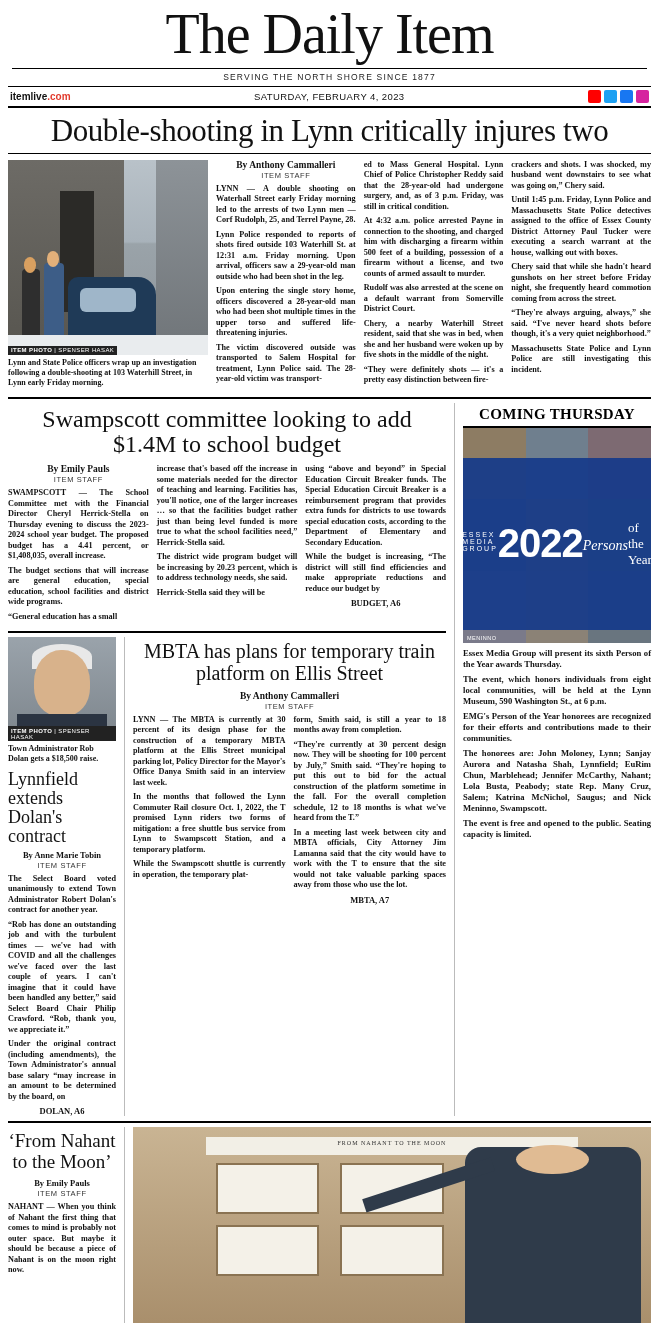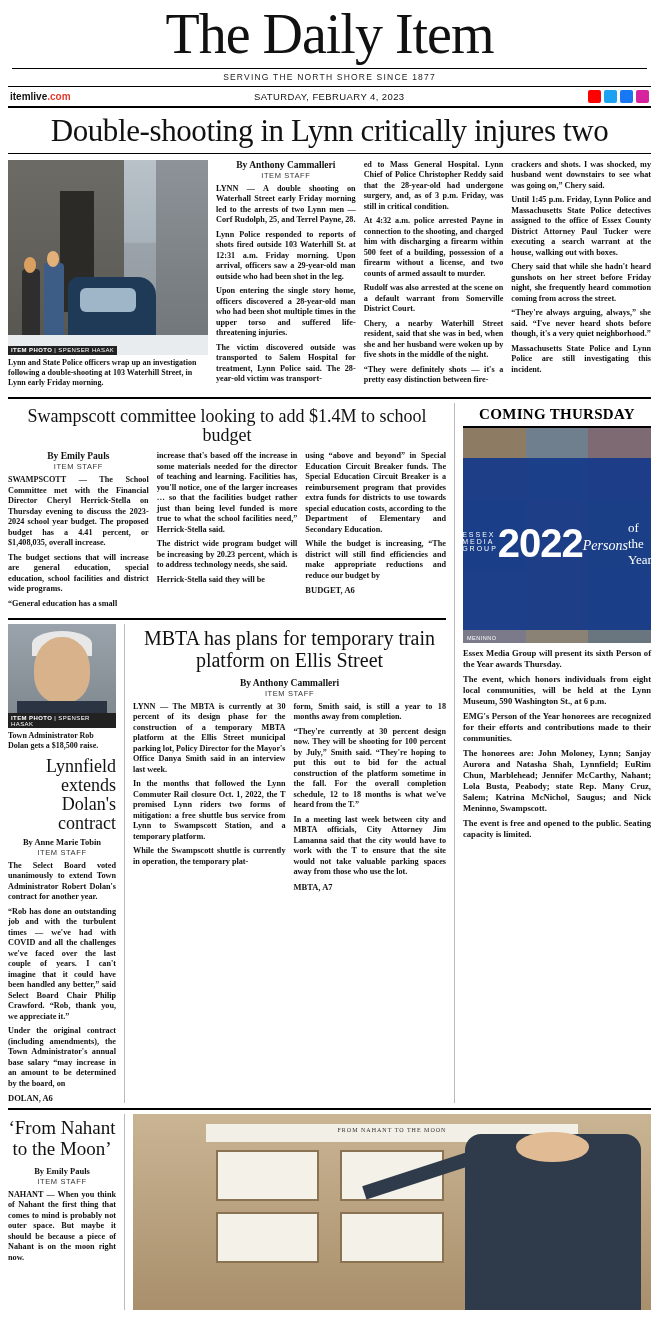--- a/index.html
+++ b/index.html
@@ -48,22 +48,22 @@
   }
   .hr-thin { border-top:1px solid #000; margin:0 0 6px 0; }
 
   
   .cols { display:flex; gap:8px; }
   .col { flex:1; }
   .vrule { border-left:1px solid #bbb; }
   p { margin:0 0 4px 0; text-align:justify; font-size:8.2px; line-height:1.28;font-weight:bold; }
   .byline { font-weight:bold; font-size:9.5px; text-align:center; margin-bottom:1px;}
   .byline-sub { font-size:7.5px; text-align:center; letter-spacing:.6px; color:#333; margin-bottom:4px; font-family:Liberation Sans, sans-serif;}
-  .jump { font-weight:bold; font-size:8.5px; text-align:left; }
-  .sec-head { font-size:18px; line-height:1.08; text-align:center; margin:4px 0 6px 0; }
+  .jump { font-weight:bold; font-size:8.5px; text-align:center; }
+  .sec-head { font-size:24px; line-height:1.08; text-align:center; margin:4px 0 6px 0; }
   .caption { font-size:8px; line-height:1.25; font-weight:bold; padding:3px 0; }
   .credit {
     font-family:"Liberation Sans",sans-serif; font-size:6px; letter-spacing:.4px;
     background:#222; color:#fff; display:inline-block; padding:1.5px 3px; margin-top:2px;
   }
   .credit .lbl { font-weight:bold; }
 
   
   .photo { position:relative; overflow:hidden; background:#888; }
   .photo .credit { position:absolute; left:0; bottom:0; }
@@ -113,21 +113,21 @@
   .ph-nahant .banner { position:absolute; left:14%; top:5%; width:72%; height:9%; background:#f2efe6; }
   .ph-nahant .frame { position:absolute; background:#f4f1e8; border:2px solid #8a7352; }
   .ph-nahant .f1 { left:16%; top:18%; width:20%; height:26%; }
   .ph-nahant .f2 { left:40%; top:18%; width:20%; height:26%; }
   .ph-nahant .f3 { left:16%; top:50%; width:20%; height:26%; }
   .ph-nahant .f4 { left:40%; top:50%; width:20%; height:26%; }
   .ph-nahant .person { position:absolute; right:2%; top:10%; width:34%; height:90%; background:#2f3b4a; border-radius:16px 16px 0 0; }
   .ph-nahant .phead { position:absolute; right:12%; top:9%; width:14%; height:15%; background:#e0bb93; border-radius:50%; }
   .ph-nahant .arm { position:absolute; right:30%; top:26%; width:26%; height:7%; background:#2f3b4a; transform:rotate(-18deg); }
 
-  .small-head { font-size:18px; line-height:1.05; text-align:right; margin:3px 0 4px; }
+  .small-head { font-size:18px; line-height:1.05; text-align:left; margin:3px 0 4px; }
   .rule-top { border-top:2px solid #000; }
 </style>
 </head>
 <body>
 
 <div class="page">
 
   <div class="masthead">
     <div class="title">The Daily Item</div>
     <div class="rule"></div>

